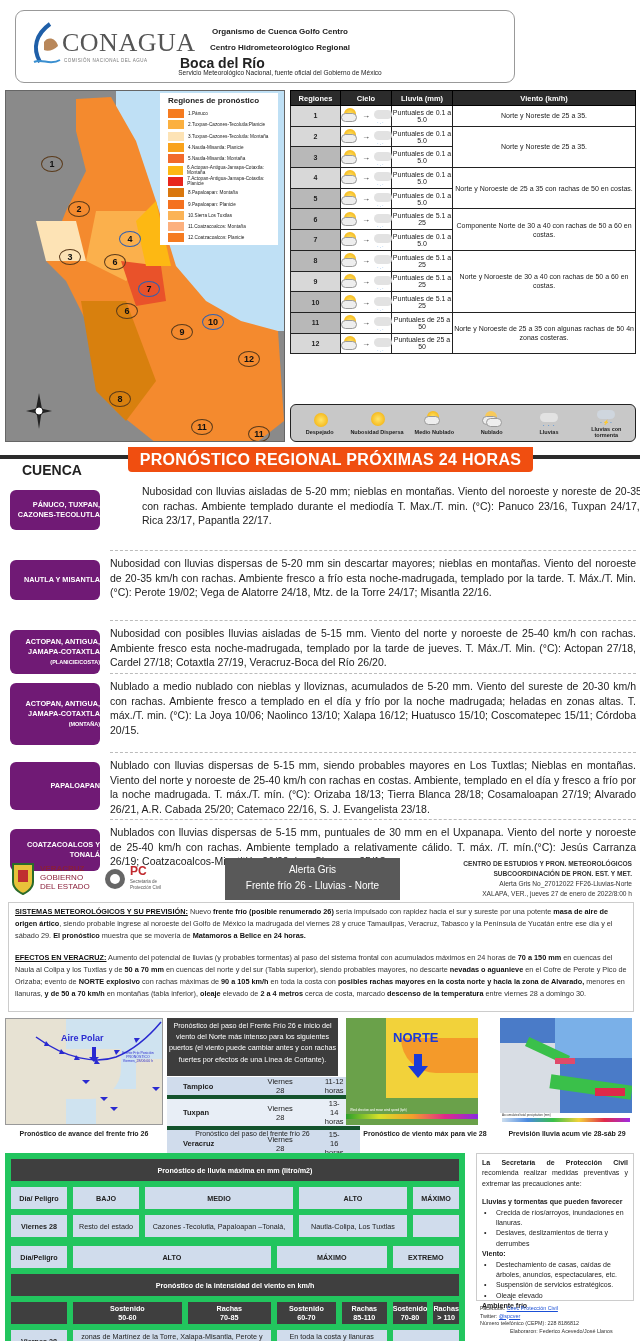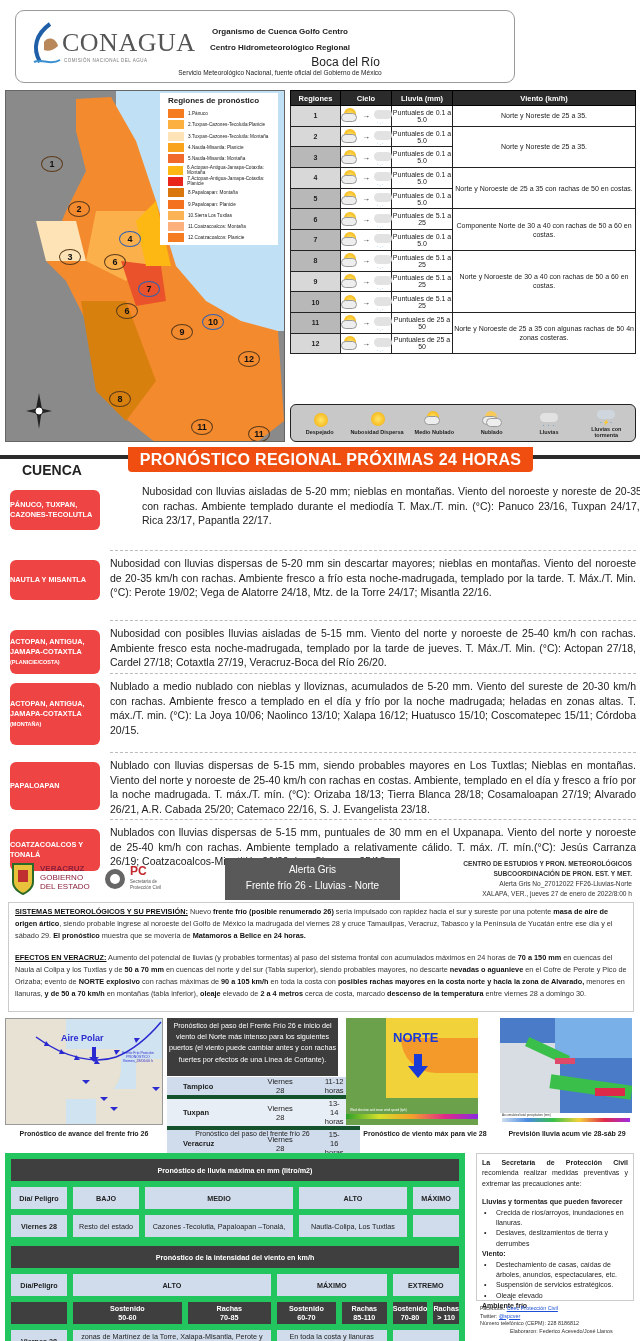--- a/index.html
+++ b/index.html
@@ -6,21 +6,21 @@
 body{width:640px;height:1341px;background:#fff;font-family:"Liberation Sans",sans-serif;color:#222;position:relative;overflow:hidden}
 .abs{position:absolute}
 
 .hdr{left:15px;top:10px;width:500px;height:73px;border:1px solid #999;border-radius:9px}
 .logo{left:30px;top:22px;width:160px;height:50px}
 .logo .word{position:absolute;left:32px;top:6px;font-family:"Liberation Serif",serif;font-size:26px;color:#555;letter-spacing:0.5px}
 .logo .sub{position:absolute;left:34px;top:36px;font-size:4.5px;color:#777;letter-spacing:0.5px}
 .logo svg{position:absolute;left:0;top:0}
 .h1t{left:180px;top:27px;width:200px;text-align:center;font-size:8px;font-weight:bold}
 .h2t{left:180px;top:43px;width:200px;text-align:center;font-size:8px;font-weight:bold}
-.h3t{left:180px;top:55px;width:200px;text-align:right;font-size:12px;font-weight:normal}
+.h3t{left:180px;top:55px;width:200px;text-align:left;font-size:14px;font-weight:bold}
 .h4t{left:150px;top:69px;width:260px;text-align:center;font-size:6.5px}
 
 .map{left:5px;top:90px;width:280px;height:352px;background:#8a8a8a;overflow:hidden;border:1px solid #666}
 .map .sea{position:absolute;left:110px;top:0;width:170px;height:240px;background:#bfe0f5}
 .legend{left:160px;top:93px;width:118px;height:152px;background:#fff}
 .legend .lt{font-size:8px;font-weight:bold;margin:3px 0 3px 8px}
 .legend .li{display:flex;align-items:center;height:11.3px;font-size:4.7px;margin-left:8px}
 .legend .sw{width:16px;height:9px;margin-right:4px}
 .rn{position:absolute;width:22px;height:16px;border:1.3px solid #5a3a1a;border-radius:50%;font-size:9px;font-weight:bold;text-align:center;line-height:14px;color:#111}
 .rn.blue{border-color:#3060b0}
@@ -41,21 +41,21 @@
 .wind{font-size:7px;line-height:9px}
 
 .ilg{left:290px;top:404px;width:346px;height:38px;background:#c8c8c8;border:1.5px solid #222;border-radius:6px;display:flex;justify-content:space-around;align-items:center}
 .ilg .it{display:flex;flex-direction:column;align-items:center;font-size:5.5px;font-weight:bold;text-align:center;width:55px}
 .ilg .it .ic{width:20px;height:16px;margin-bottom:2px}
 
 .line{left:0;top:455px;width:640px;height:4px;background:#2b2b2b}
 .banner{left:128px;top:447px;width:405px;height:25px;background:#f04e10;border-radius:0 0 4px 4px;color:#fff;font-size:16px;font-weight:bold;text-align:center;line-height:25px;letter-spacing:0.3px}
 .cuenca{left:22px;top:462px;font-size:14px;font-weight:bold}
 
-.bx{position:absolute;left:10px;width:90px;background:#ef4444;color:#fff;border-radius:6px;font-size:7.3px;font-weight:bold;text-align:left;display:flex;flex-direction:column;justify-content:center;line-height:10px}
+.bx{position:absolute;left:10px;width:90px;background:#701a75;color:#fff;border-radius:6px;font-size:7.3px;font-weight:bold;text-align:right;display:flex;flex-direction:column;justify-content:center;line-height:10px}
 .bx small{font-size:5.5px}
 .bt{position:absolute;left:110px;width:526px;font-size:10.5px;line-height:14.5px;text-align:justify}
 .dash{position:absolute;left:110px;width:526px;border-top:1px dashed #bbb}
 
 .ver{left:10px;top:860px;width:92px;height:38px}
 .pc{left:104px;top:862px;width:90px;height:34px}
 .agris{left:225px;top:858px;width:175px;height:42px;background:#595959;color:#fff;text-align:center;font-size:10px;line-height:16px;padding-top:4px}
 .ceh{left:400px;top:859px;width:232px;text-align:right;font-size:6.6px;line-height:10px;font-weight:bold;color:#333}
 .ceh .n{font-weight:normal}
 
@@ -636,28 +636,28 @@
     <td class="c2">Los Tuxtlas y Coatzacoalcos-Tonalá</td>
     <td class="c2"></td>
     <td class="c2"></td>
   </tr>
 </tbody>
   </table>
 
 <table class="abs tt" style="left:5px;top:1240px;width:460px">
   <tbody>
       <tr>
-        <td colspan="7" class="hd">Pronóstico de la intensidad del viento en km/h</td>
-      </tr>
-  <tr>
     <td class="lh" style="width:62px">Día/Peligro</td>
     <td class="lh" colspan="2">ALTO</td>
     <td class="lh" colspan="2">MÁXIMO</td>
     <td class="lh" colspan="2">EXTREMO</td>
   </tr>
+  <tr>
+        <td colspan="7" class="hd">Pronóstico de la intensidad del viento en km/h</td>
+      </tr>
   <tr id="wind-sub">
         <td class="hd" style="height:28px"></td>
         <td class="hd">
           <div>Sostenido</div>
           <div>50-60</div>
         </td>
         <td class="hd">
           <div>Rachas</div>
           <div>70-85</div>
         </td>

